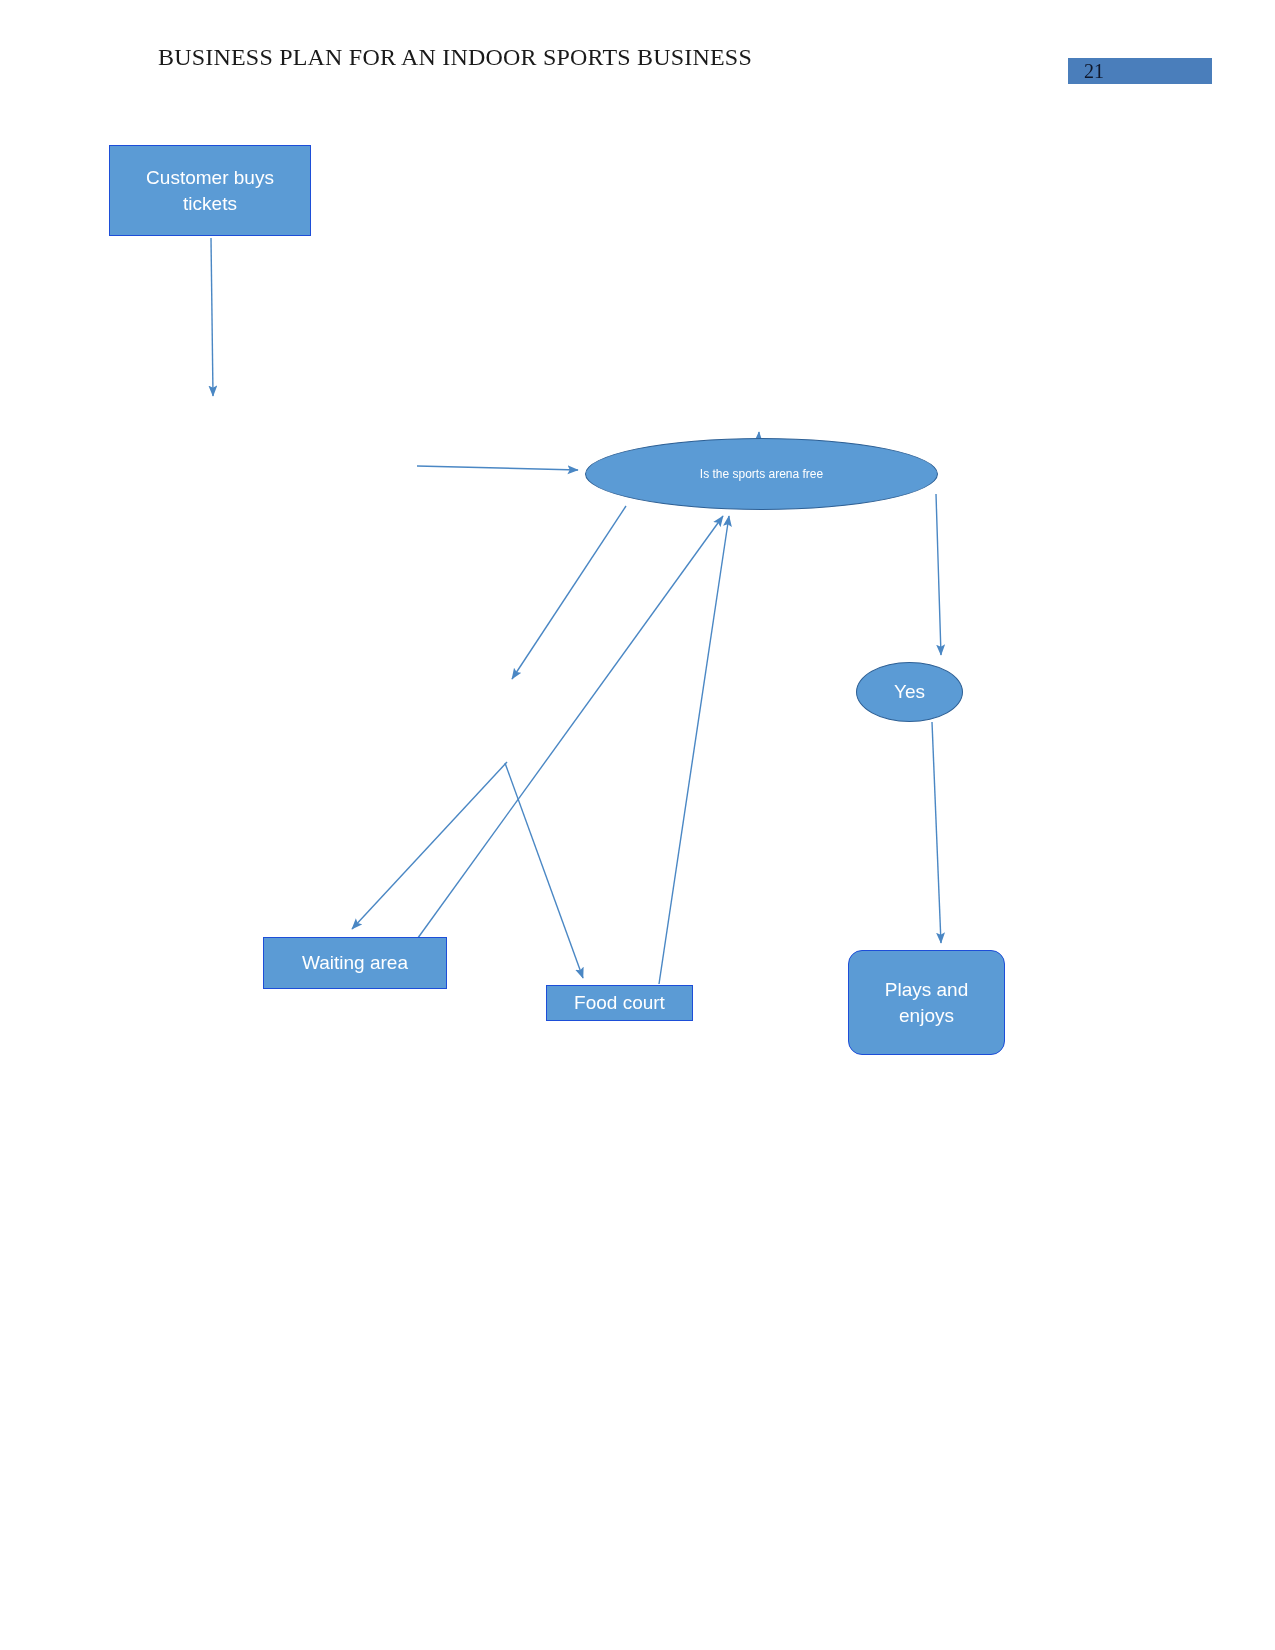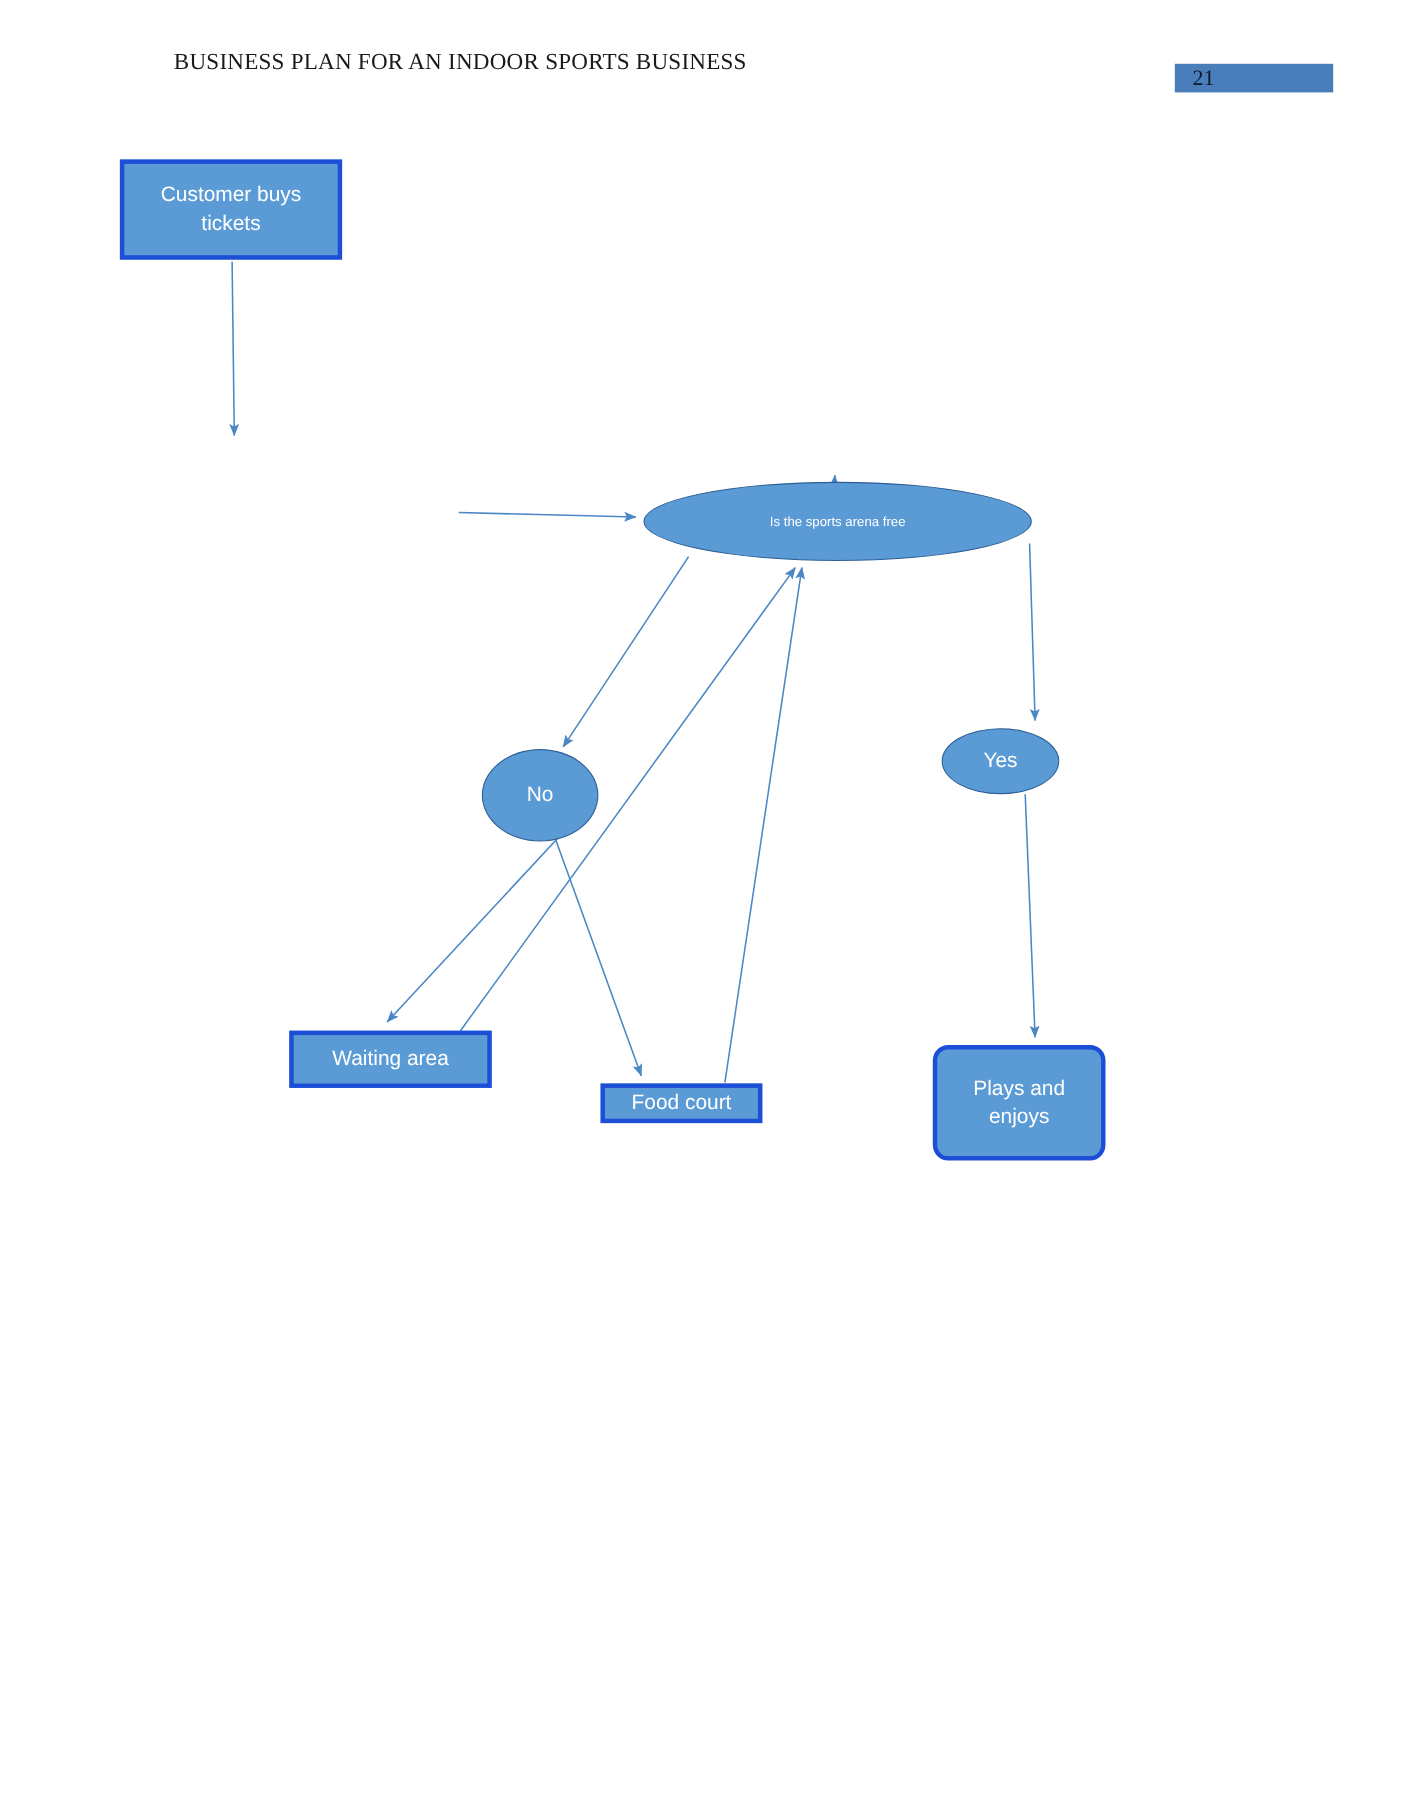--- a/index.html
+++ b/index.html
@@ -20,21 +20,21 @@
     width: 1275px;
     height: 1650px;
   }
 
   
   #doc-title {
     position: absolute;
     left: 158px;
     top: 44px;
     font-family: "Liberation Serif", serif;
-    font-size: 21px;
+    font-size: 24px;
     color: #1a1a1a;
     letter-spacing: 0.2px;
     white-space: nowrap;
     text-align: right;
   }
 
   #page-number-badge {
     position: absolute;
     left: 1068px;
     top: 58px;
@@ -63,21 +63,21 @@
     box-sizing: border-box;
     color: #ffffff;
     display: flex;
     align-items: center;
     justify-content: center;
     text-align: center;
     font-family: "Liberation Sans", sans-serif;
     font-size: 19px;
     line-height: 1.35;
     background: #5b9bd5;
-    border: 4px solid #1d4ed8;
+    border: 1px solid #1d4ed8;
     z-index: 3;
   }
 
   .node.rect {
     border-radius: 0;
   }
   .node.rounded {
     border-radius: 14px;
   }
   .node.ellipse {
@@ -139,23 +139,20 @@
 
   <div class="node rect" id="node-customer-buys-tickets">
     <span class="node-label">Customer buys tickets</span>
   </div>
 
 
   <div class="node ellipse" id="node-is-arena-free">
     <span class="node-label">Is the sports arena free</span>
   </div>
 
-  <div class="node ellipse" id="node-no">
-    <span class="node-label">No</span>
-  </div>
 
   <div class="node ellipse" id="node-yes">
     <span class="node-label">Yes</span>
   </div>
 
   <div class="node rect" id="node-waiting-area">
     <span class="node-label">Waiting area</span>
   </div>
 
   <div class="node rect" id="node-food-court">

